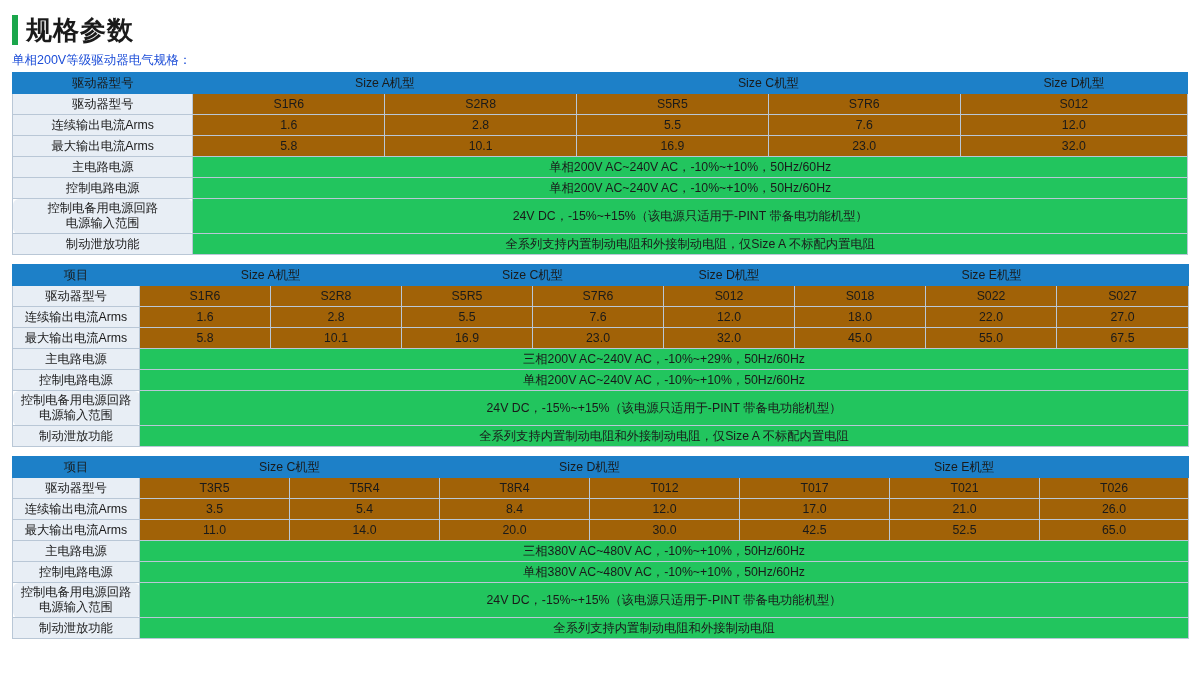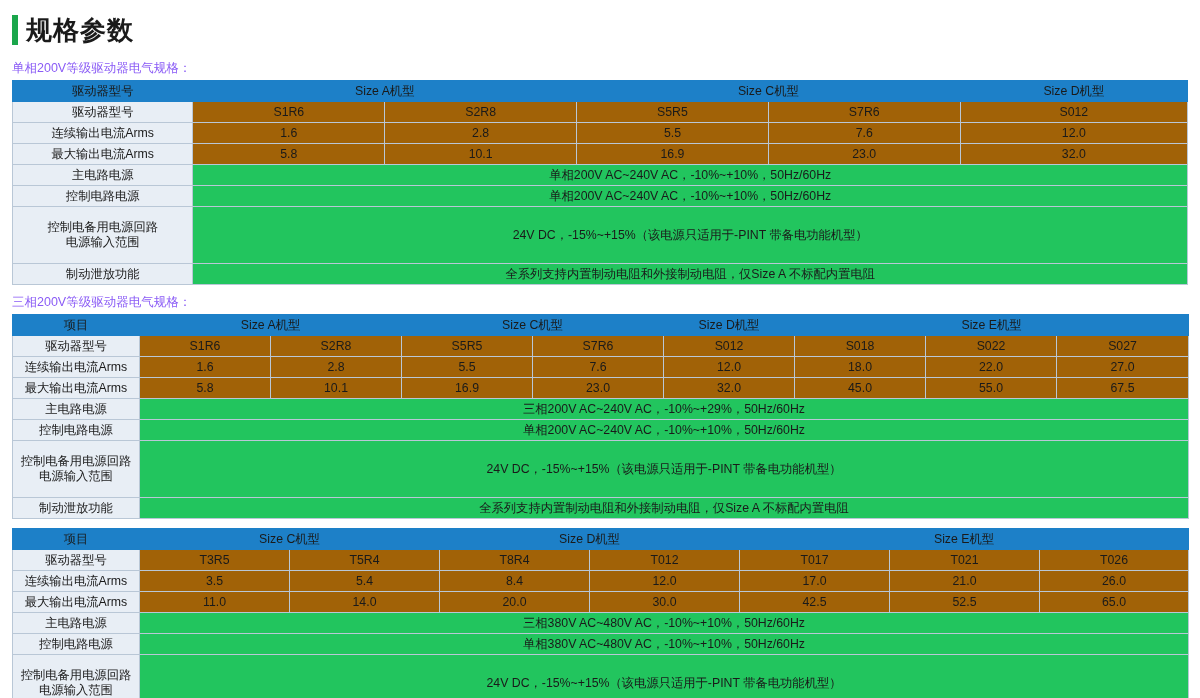--- a/index.html
+++ b/index.html
@@ -44,22 +44,22 @@
     line-height: 30px;
   }
 
   
   .section {
     padding: 0 12px;
     margin-bottom: 9px;
   }
   .section-caption {
     font-size: 12.5px;
-    color: #8b5cf6;
-    margin: 8px 0 4px 0;
+    color: #1d4ed8;
+    margin: 0 0 4px 0;
     line-height: 16px;
   }
 
   table.spec {
     border-collapse: collapse;
     width: 1176px;
     table-layout: fixed;
   }
   table.spec td, table.spec th {
     border: 1px solid #b9c7d6;
@@ -78,21 +78,22 @@
     height: 21px;
     border: 1px solid #1d80c8 !important;
   }
   .lbl {
     background: #e8eef5;
     color: #1a1a1a;
     width: 127px;
   }
   .lbl.two-line {
     line-height: 15px;
-    padding: 13px 0;
+    padding: 2px 0;
+    border-radius: 6px;
   }
   .val {
     background: #a16207;
   }
   .wide {
     background: #22c55e;
   }
   .tall {
     height: 36px;
   }
@@ -166,21 +167,20 @@
         </tr>
         <tr>
           <td class="lbl">制动泄放功能</td>
           <td class="wide" colspan="5">全系列支持内置制动电阻和外接制动电阻，仅Size A 不标配内置电阻</td>
         </tr>
       </tbody>
     </table>
   </div>
 
   <div class="section">
-    <div class="section-caption">三相200V等级驱动器电气规格：</div>
     <table class="spec">
       <colgroup>
         <col style="width:127px">
           <col style="width:131px">
           <col style="width:131px">
         <col style="width:131px">
           <col style="width:131px">
           <col style="width:131px">
         <col style="width:131px">
           <col style="width:131px">

